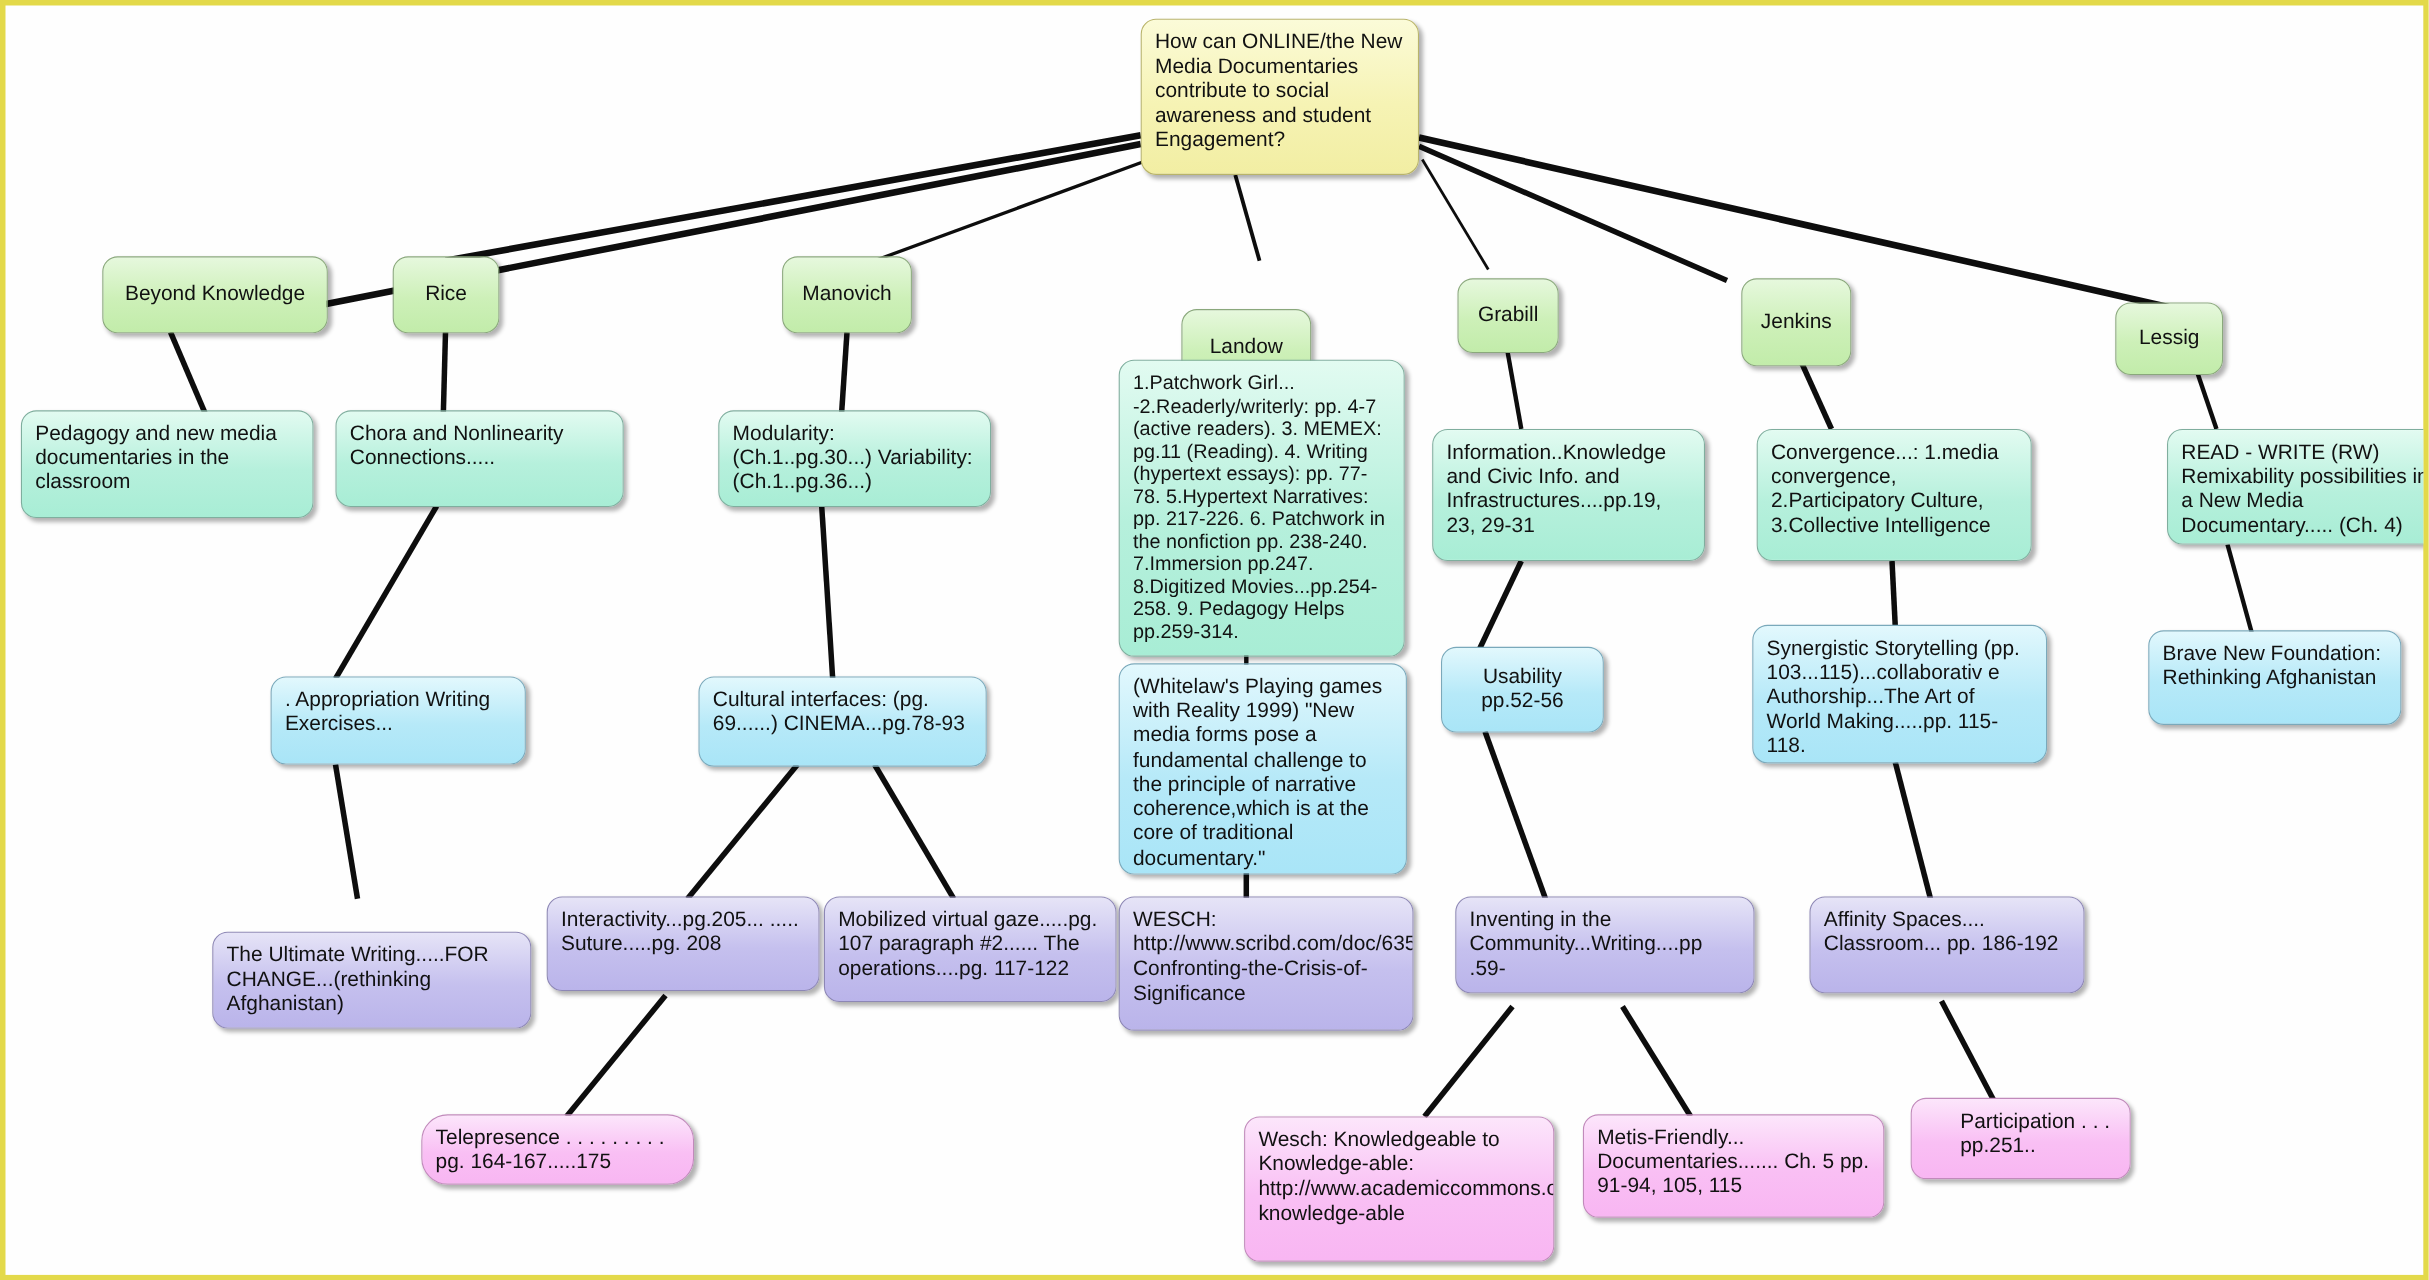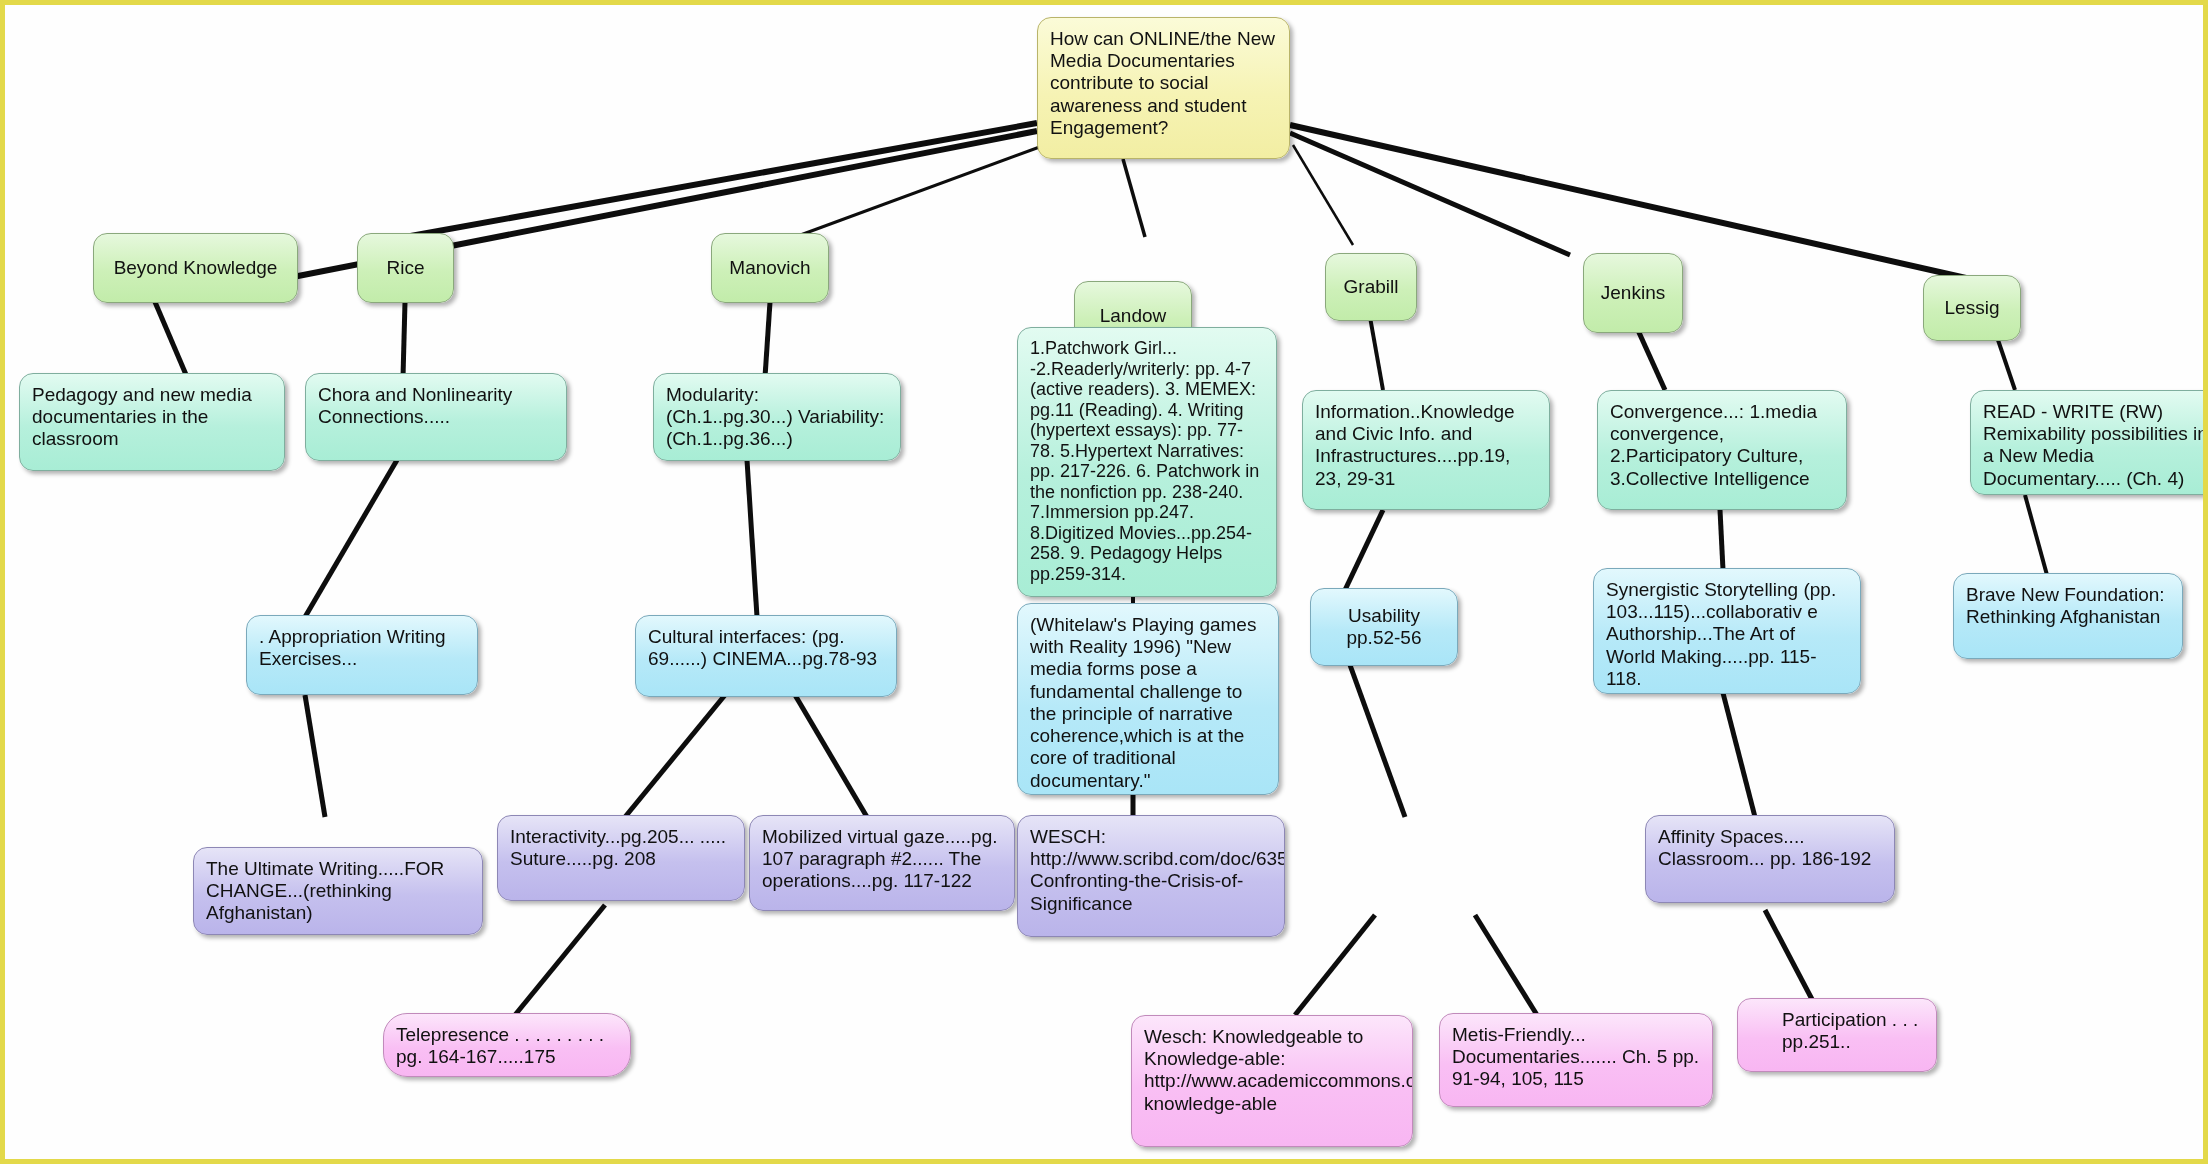--- a/index.html
+++ b/index.html
@@ -139,36 +139,37 @@
   <div class="node n-mint" style="left:1297px;top:385px;width:248px;height:120px;">Information..Knowledge and Civic Info. and Infrastructures....pp.19, 23, 29-31</div>
 
   <div class="node n-mint" style="left:1592px;top:385px;width:250px;height:120px;">Convergence...: 1.media convergence, 2.Participatory Culture, 3.Collective Intelligence</div>
 
   <div class="node n-mint" style="left:1917px;top:385px;width:265px;height:105px;margin-left:48px;">READ - WRITE (RW) Remixability possibilities in a New Media Documentary..... (Ch. 4)</div>
 
   <div class="node n-cyan" style="left:241px;top:610px;width:232px;height:80px;">. Appropriation Writing Exercises...</div>
 
   <div class="node n-cyan" style="left:630px;top:610px;width:262px;height:82px;">Cultural interfaces: (pg. 69......) CINEMA...pg.78-93</div>
 
-  <div class="node n-cyan" style="left:1012px;top:598px;width:262px;height:192px;">(Whitelaw's Playing games with Reality 1996) "New media forms pose a fundamental challenge to the principle of narrative coherence,which is at the core of traditional documentary."</div>
+  <div class="node n-cyan" style="left:1012px;top:598px;width:262px;height:192px;">(Whitelaw's Playing games with Reality 1999) "New media forms pose a fundamental challenge to the principle of narrative coherence,which is at the core of traditional documentary."</div>
 
   <div class="node n-cyan center" style="left:1305px;top:583px;width:148px;height:78px;">Usability pp.52-56</div>
 
   <div class="node n-cyan" style="left:1588px;top:563px;width:268px;height:126px;">Synergistic Storytelling (pp. 103...115)...collaborativ e Authorship...The Art of World Making.....pp. 115-118.</div>
 
   <div class="node n-cyan" style="left:1948px;top:568px;width:230px;height:86px;">Brave New Foundation: Rethinking Afghanistan</div>
 
   <div class="node n-purple" style="left:188px;top:842px;width:290px;height:88px;">The Ultimate Writing.....FOR CHANGE...(rethinking Afghanistan)</div>
 
   <div class="node n-purple" style="left:492px;top:810px;width:248px;height:86px;">Interactivity...pg.205... ..... Suture.....pg. 208</div>
 
   <div class="node n-purple" style="left:744px;top:810px;width:266px;height:96px;">Mobilized virtual gaze.....pg. 107 paragraph #2...... The operations....pg. 117-122</div>
 
   <div class="node n-purple" style="left:1012px;top:810px;width:268px;height:122px;">WESCH: http://www.scribd.com/doc/6358393/AntiTeaching-Confronting-the-Crisis-of-Significance</div>
 
+  <div class="node n-purple" style="left:1318px;top:810px;width:272px;height:88px;">Inventing in the Community...Writing....pp .59-</div>
 
   <div class="node n-purple" style="left:1640px;top:810px;width:250px;height:88px;">Affinity Spaces.... Classroom... pp. 186-192</div>
 
   <div class="node n-pink" style="left:378px;top:1008px;width:248px;height:64px;border-radius:24px;">Telepresence . . . . . . . . .
 pg. 164-167.....175</div>
 
   <div class="node n-pink" style="left:1126px;top:1010px;width:282px;height:132px;">Wesch: Knowledgeable to Knowledge-able: http://www.academiccommons.org/commons/essay/knowledgable-knowledge-able</div>
 
   <div class="node n-pink" style="left:1434px;top:1008px;width:274px;height:94px;">Metis-Friendly... Documentaries....... Ch. 5 pp. 91-94, 105, 115</div>
 

